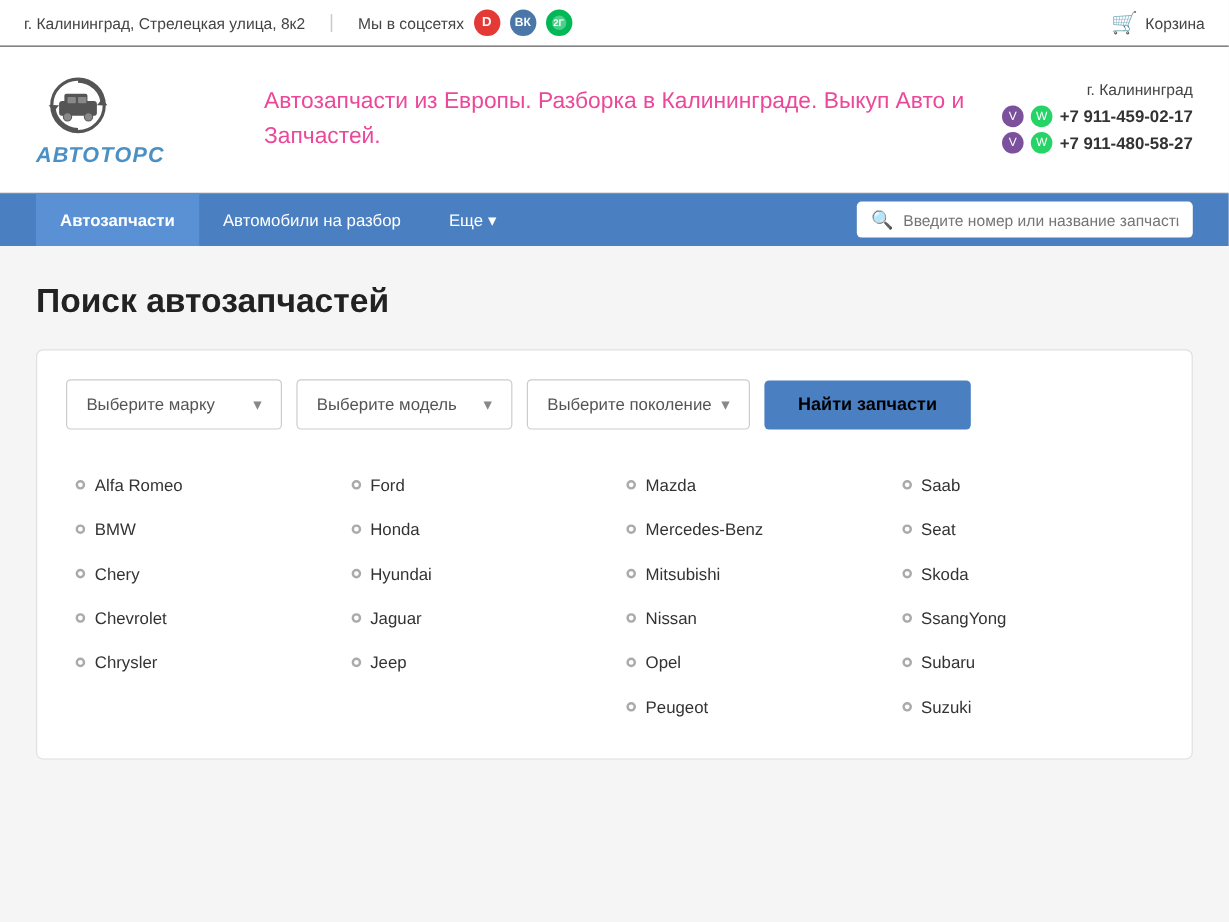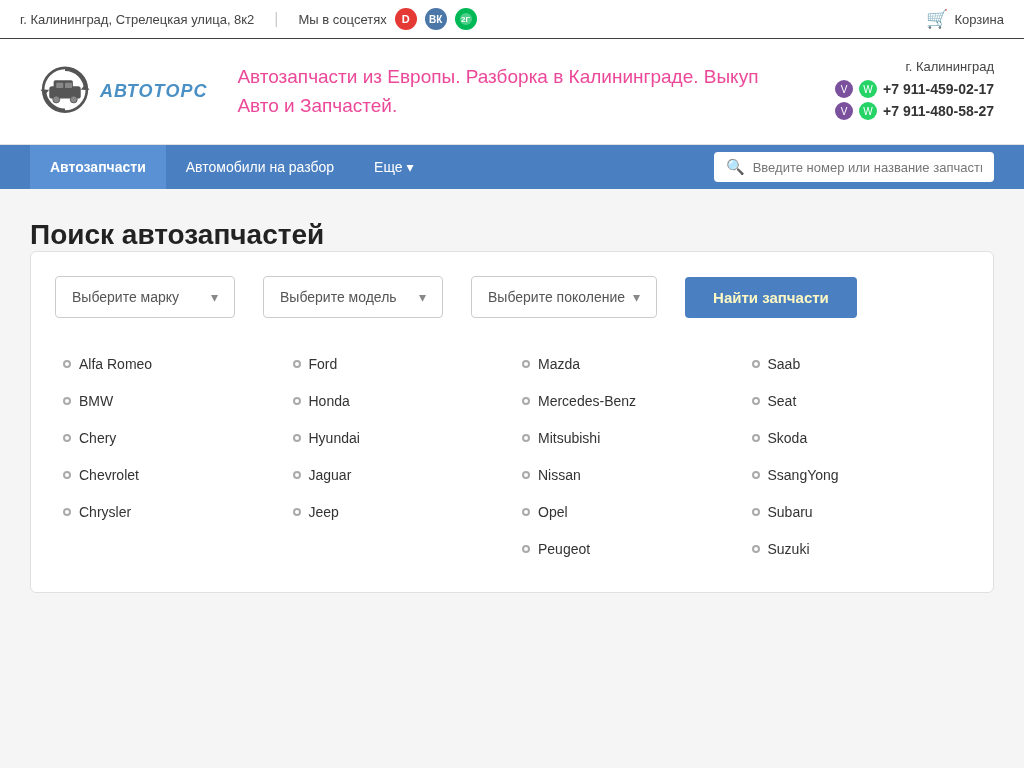--- a/index.html
+++ b/index.html
@@ -34,21 +34,21 @@
 
     
     .header {
       background: #fff;
       padding: 20px 30px;
       display: flex;
       align-items: center;
       gap: 30px;
       border-bottom: 1px solid #e0e0e0;
     }
-    .logo-area { display: flex; align-items: center; min-width: 160px; }
+    .logo-area { display: flex; flex-direction: column; align-items: flex-start; min-width: 160px; }
     .logo-img {
       width: 70px; height: 60px;
       display: flex; align-items: center; justify-content: center;
     }
     .logo-text {
       color: #4a90c4; font-size: 18px; font-weight: bold;
       letter-spacing: 1px; text-transform: uppercase;
       font-style: italic;
     }
     .header-tagline { flex: 1; font-size: 19px; color: #ec4899; line-height: 1.5; }
@@ -91,41 +91,41 @@
       min-width: 280px;
     }
     .nav-search input {
       border: none; outline: none; font-size: 13px; color: #888;
       flex: 1; background: transparent;
     }
     .search-icon-nav { color: #888; font-size: 15px; }
 
     
     .main { padding: 30px 30px; }
-    .page-title { font-size: 28px; font-weight: bold; color: #222; }
+    .page-title { font-size: 28px; font-weight: bold; color: #222; margin-bottom: 24px; }
 
     
     .search-panel {
       background: #fff;
       border: 1px solid #e0e0e0;
       border-radius: 6px;
       padding: 24px;
     }
-    .search-filters { display: flex; gap: 28px; align-items: center; margin-bottom: 28px; }
+    .search-filters { display: flex; gap: 12px; align-items: center; margin-bottom: 28px; }
     .select-box {
       border: 1px solid #ccc; border-radius: 4px;
       padding: 12px 16px;
       font-size: 14px; color: #555;
       background: #fff;
       display: flex; align-items: center; gap: 8px;
       cursor: pointer; min-width: 180px;
     }
     .select-box .chevron { margin-left: auto; color: #888; }
     .btn-search {
-      background: #4a7fc1; color: #fef9c3;
+      background: #4a7fc1; color: #000000;
       border: none; border-radius: 4px;
       padding: 12px 28px; font-size: 15px;
       cursor: pointer; font-weight: bold;
       white-space: nowrap;
     }
 
     
     .makes-grid {
       display: grid;
       grid-template-columns: repeat(4, 1fr);

